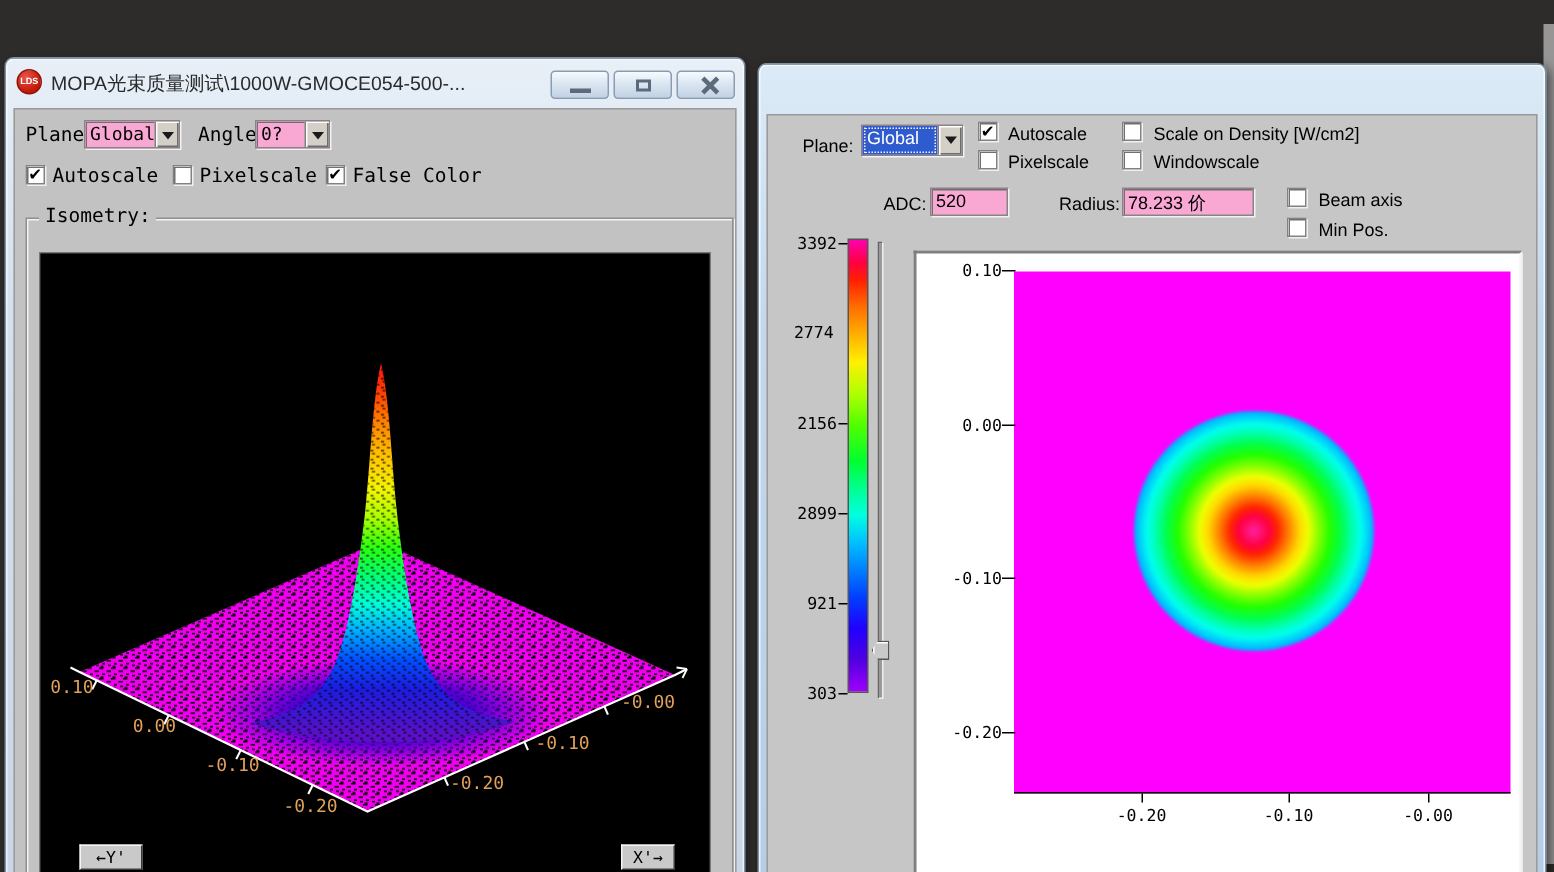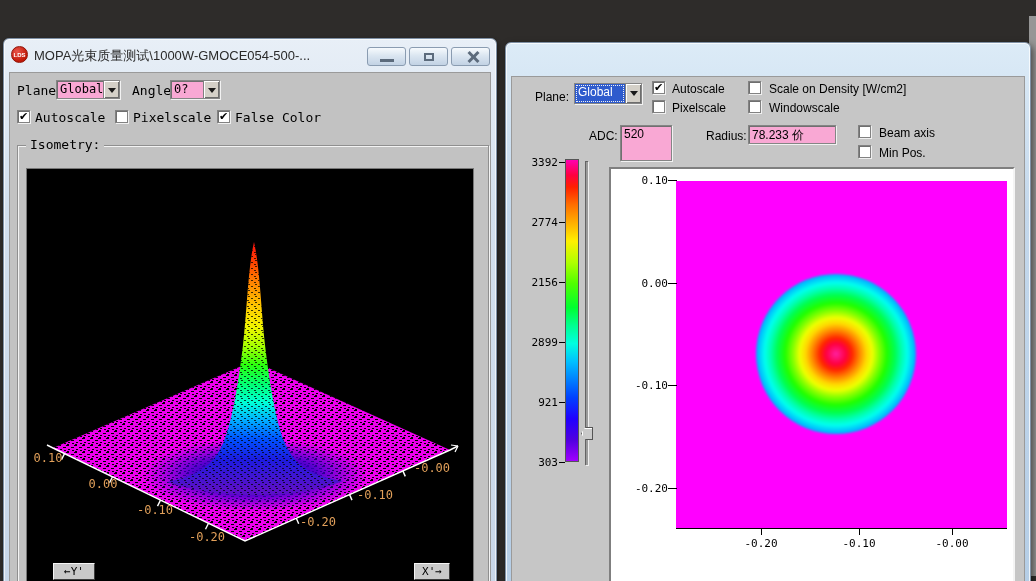--- a/index.html
+++ b/index.html
@@ -235,35 +235,35 @@
     <span class="chk" style="left:140px; top:4px;">✔</span>
     <span class="lbl-r" style="left:160px; top:5px;">Autoscale</span>
     <span class="chk" style="left:140px; top:23px;"></span>
     <span class="lbl-r" style="left:160px; top:24px;">Pixelscale</span>
     <span class="chk" style="left:236px; top:4px;"></span>
     <span class="lbl-r" style="left:257px; top:5px;">Scale on Density [W/cm2]</span>
     <span class="chk" style="left:236px; top:23px;"></span>
     <span class="lbl-r" style="left:257px; top:24px;">Windowscale</span>
 
     <span class="lbl-r" style="left:77px; top:52px;">ADC:</span>
-    <div class="field sunken" style="left:108px; top:48px; width:52px; height:36px;">520</div>
+    <div class="field sunken" style="left:108px; top:48px; width:52px; height:19px;">520</div>
     <span class="lbl-r" style="left:194px; top:52px;text-align:center;">Radius:</span>
     <div class="field sunken" style="left:236px; top:48px; width:88px; height:19px;">78.233 价</div>
 
     <span class="chk" style="left:346px; top:48px;"></span>
     <span class="lbl-r" style="left:367px; top:49px;">Beam axis</span>
     <span class="chk" style="left:346px; top:68px;"></span>
     <span class="lbl-r" style="left:367px; top:69px;">Min Pos.</span>
 
     <div class="colorbar"></div>
     <div class="cb-tickrow" style="top:79px;">
         <span class="num">3392</span>
         <span class="dash"></span>
       </div>
-    <div class="cb-tickrow" style="top:139px;">
+    <div class="cb-tickrow" style="top:139px;flex-direction:column;">
         <span class="num">2774</span>
         <span class="dash"></span>
       </div>
     <div class="cb-tickrow" style="top:199px;">
         <span class="num">2156</span>
         <span class="dash"></span>
       </div>
     <div class="cb-tickrow" style="top:259px;">
         <span class="num">2899</span>
         <span class="dash"></span>

